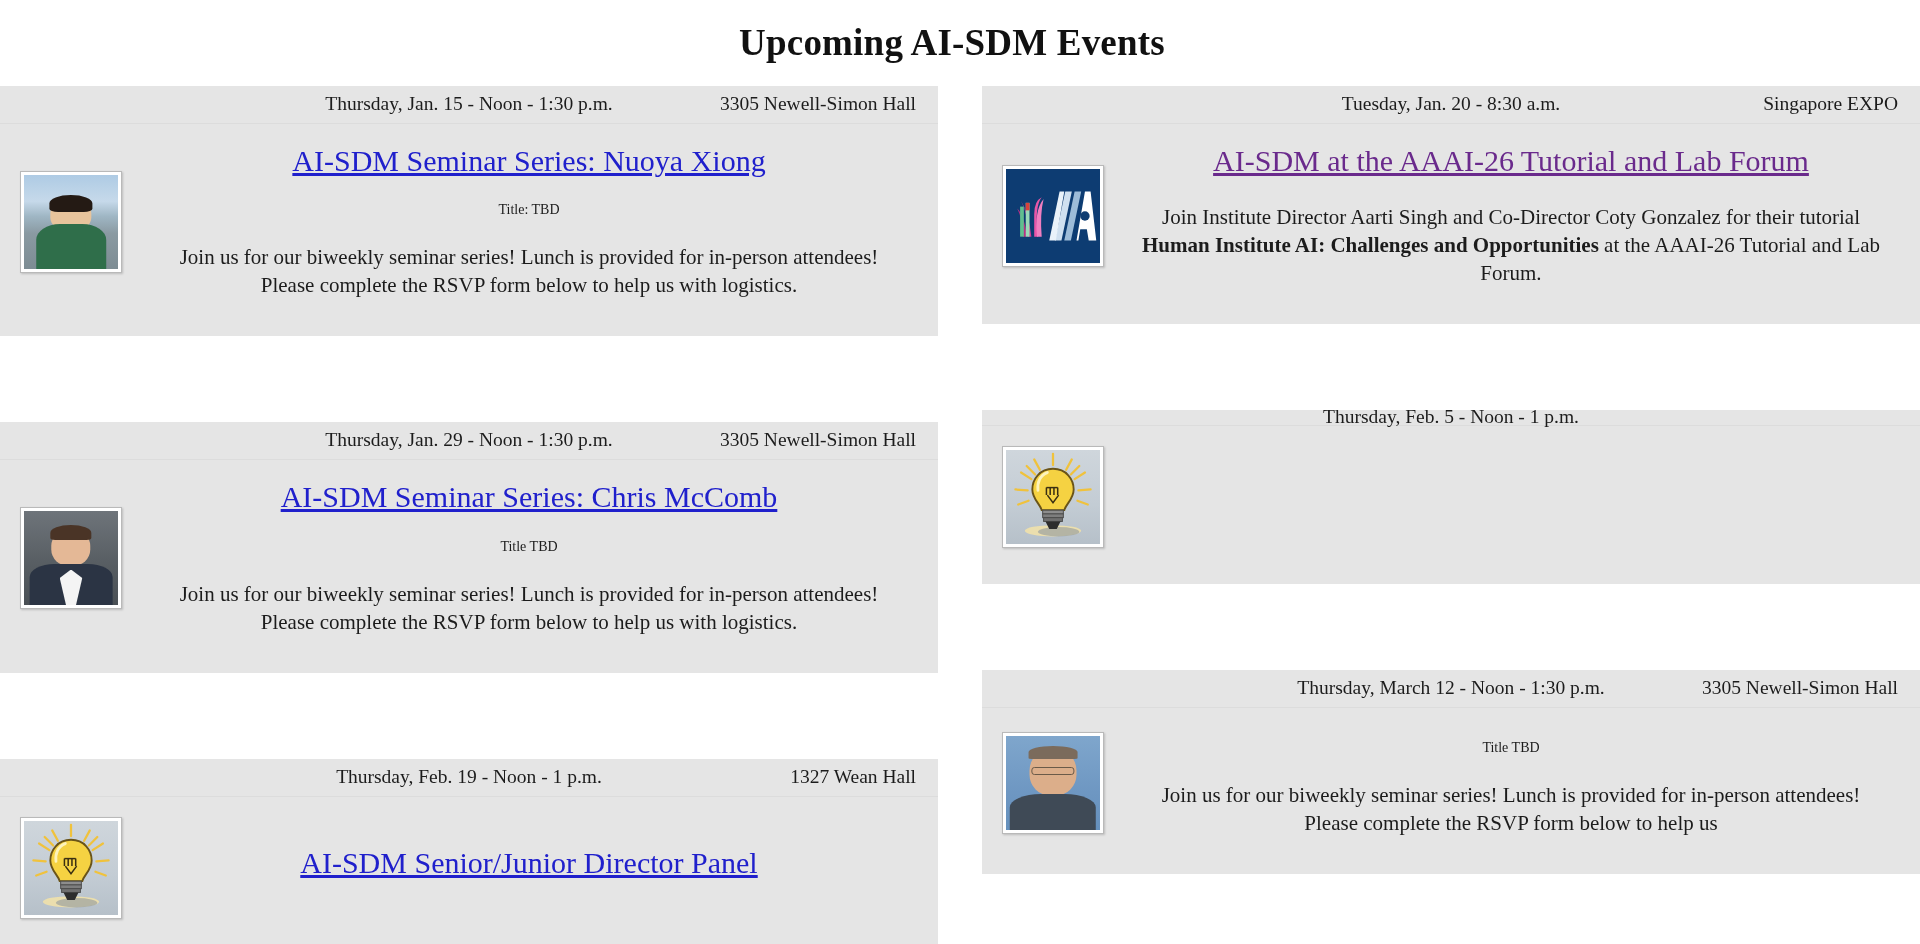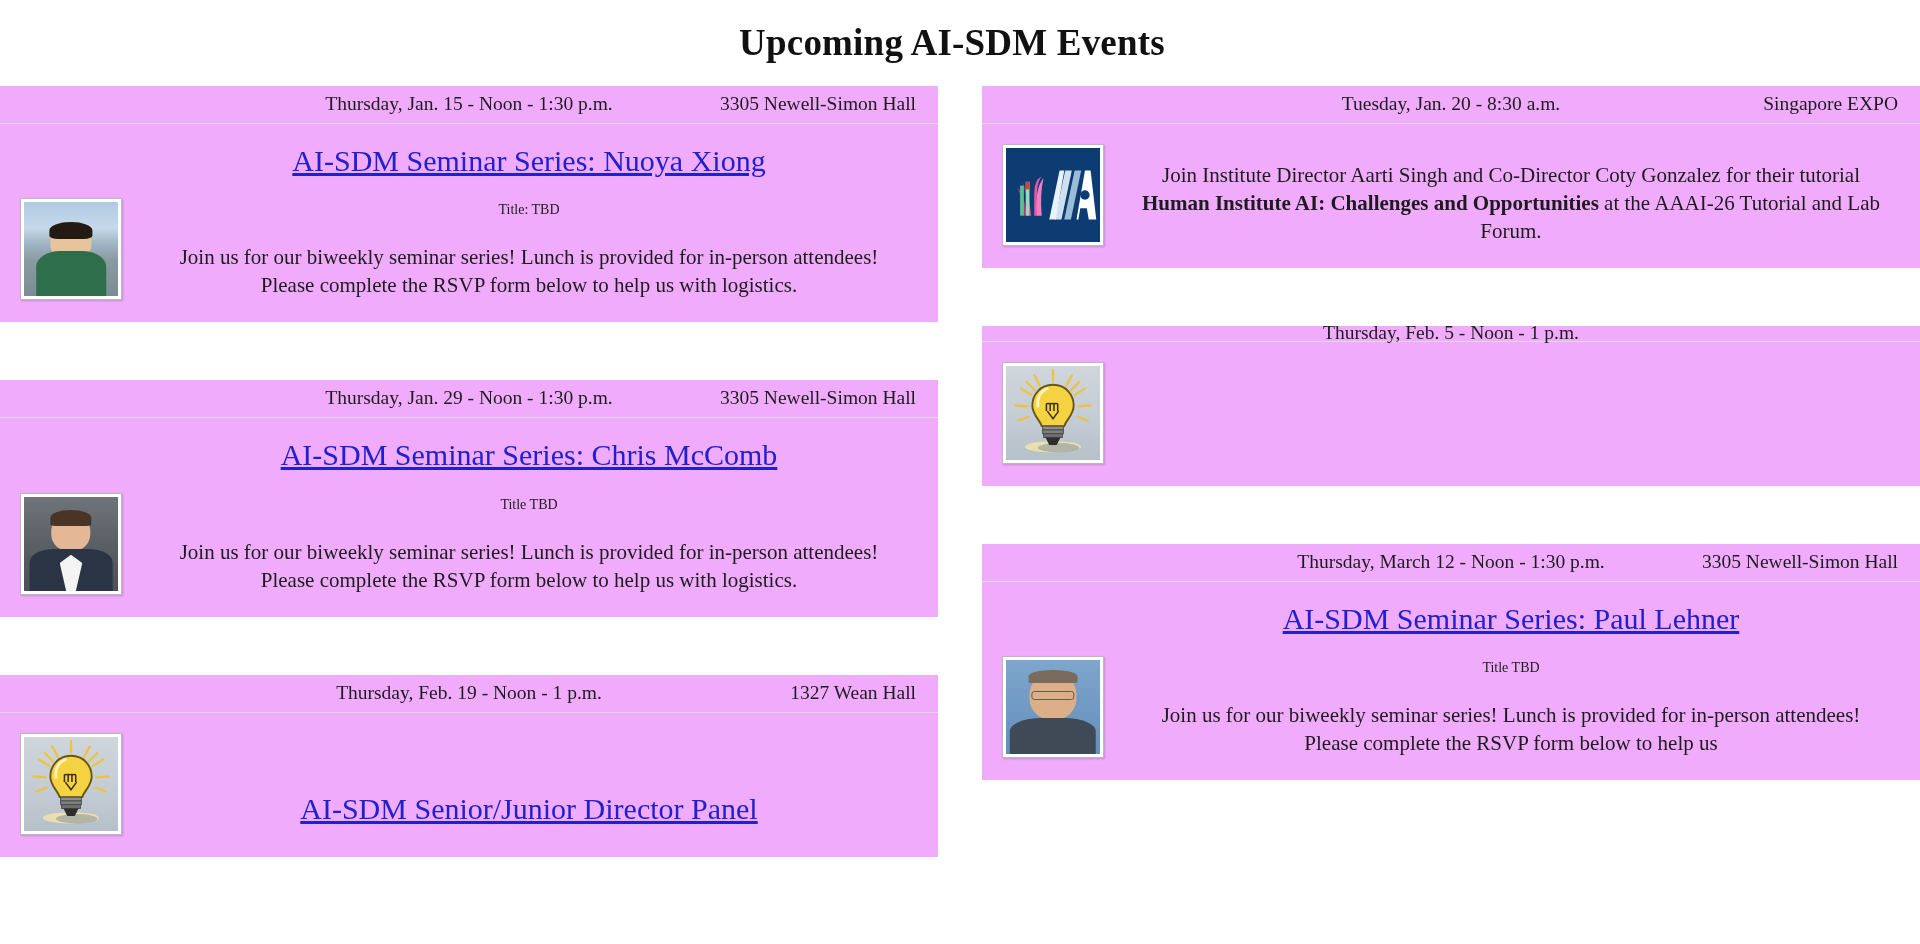--- a/index.html
+++ b/index.html
@@ -32,24 +32,24 @@
   }
   .col {
     width: 938px;
     display: flex;
     flex-direction: column;
   }
   .col-left  { padding-left: 0px; }
   .col-right { padding-right: 0px; }
 
   .event-card {
-    background: #f0abfc;
+    background: #e5e5e5;
     width: 100%;
-    margin-bottom: 58px;
-    padding-bottom: 16px;
+    margin-bottom: 86px;
+    padding-bottom: 30px;
     position: relative;
   }
   .card-head {
     display: flex;
     align-items: center;
     justify-content: space-between;
     padding: 7px 22px 8px 22px;
     border-bottom: 1px solid #dcdcdc;
     font-size: 19.5px;
     color: #1c1c1c;
@@ -67,21 +67,21 @@
     margin-left: auto;
     font-size: 19.5px;
     white-space: nowrap;
     z-index: 2;
   }
   .card-loc.empty { visibility: hidden; }
 
   .card-body {
     display: flex;
     flex-direction: row;
-    align-items: flex-end;
+    align-items: center;
     padding: 16px 20px 6px 20px;
   }
   .thumb-wrap {
     flex: 0 0 auto;
     width: 104px;
     margin-right: 16px;
     margin-top: 4px;
   }
   .thumb {
     width: 102px;
@@ -346,21 +346,21 @@
                     </g>
                     <path d="M52 76 L63 24 L70 24 L59 76 Z" fill="#cfe0f0"></path>
                     <path d="M62 76 L73 24 L80 24 L69 76 Z" fill="#9dbcd8"></path>
                     <path d="M46 76 L57 24 L62 24 L53 76 Z" fill="#e9f2fa"></path>
                     <path d="M75 76 L84 24 L90 24 L96 76 L88 76 L86 64 L79 64 L77 76 Z" fill="#ffffff"></path>
                     <circle cx="84" cy="50" r="5" fill="#0d3c72"></circle>
                   </svg>
                 </div>
               </div>
             </div>
-            <div class="card-content"><p class="event-desc tight"><span>Join Institute Director Aarti Singh and Co-Director Coty Gonzalez for their tutorial </span><b>Human Institute AI: Challenges and Opportunities</b><span> at the AAAI-26 Tutorial and Lab Forum.</span></p></div>
+            <div class="card-content"><a class="event-link visited">AI-SDM at the AAAI-26 Tutorial and Lab Forum</a><p class="event-desc tight"><span>Join Institute Director Aarti Singh and Co-Director Coty Gonzalez for their tutorial </span><b>Human Institute AI: Challenges and Opportunities</b><span> at the AAAI-26 Tutorial and Lab Forum.</span></p></div>
           </div>
         </div>
         <div class="event-card">
           <div class="card-head">
             <div class="card-date"><span class="card-date-inner">Thursday, Feb. 5 - Noon - 1 p.m.</span></div>
             <div class="card-loc empty"></div>
           </div>
           <div class="card-body">
             <div class="thumb-wrap">
               <div class="thumb">
@@ -405,19 +405,19 @@
           </div>
           <div class="card-body">
             <div class="thumb-wrap">
               <div class="thumb">
                 <div class="thumb-inner img-portrait-blue">
                   <span class="hair"></span>
                   <span class="glasses"></span>
                 </div>
               </div>
             </div>
-            <div class="card-content"><a class="event-link">AI-SDM Seminar Series: Paul Lehner</a><p class="event-subtitle">Title TBD</p><p class="event-desc"><span>Join us for our biweekly seminar series! Lunch is provided for in-person attendees! Please complete the RSVP form below to help us</span></p></div>
+            <div class="card-content"><p class="event-subtitle">Title TBD</p><p class="event-desc"><span>Join us for our biweekly seminar series! Lunch is provided for in-person attendees! Please complete the RSVP form below to help us</span></p></div>
           </div>
         </div>
       </div>
   </div>
 
 </div>
 
 </body></html>

